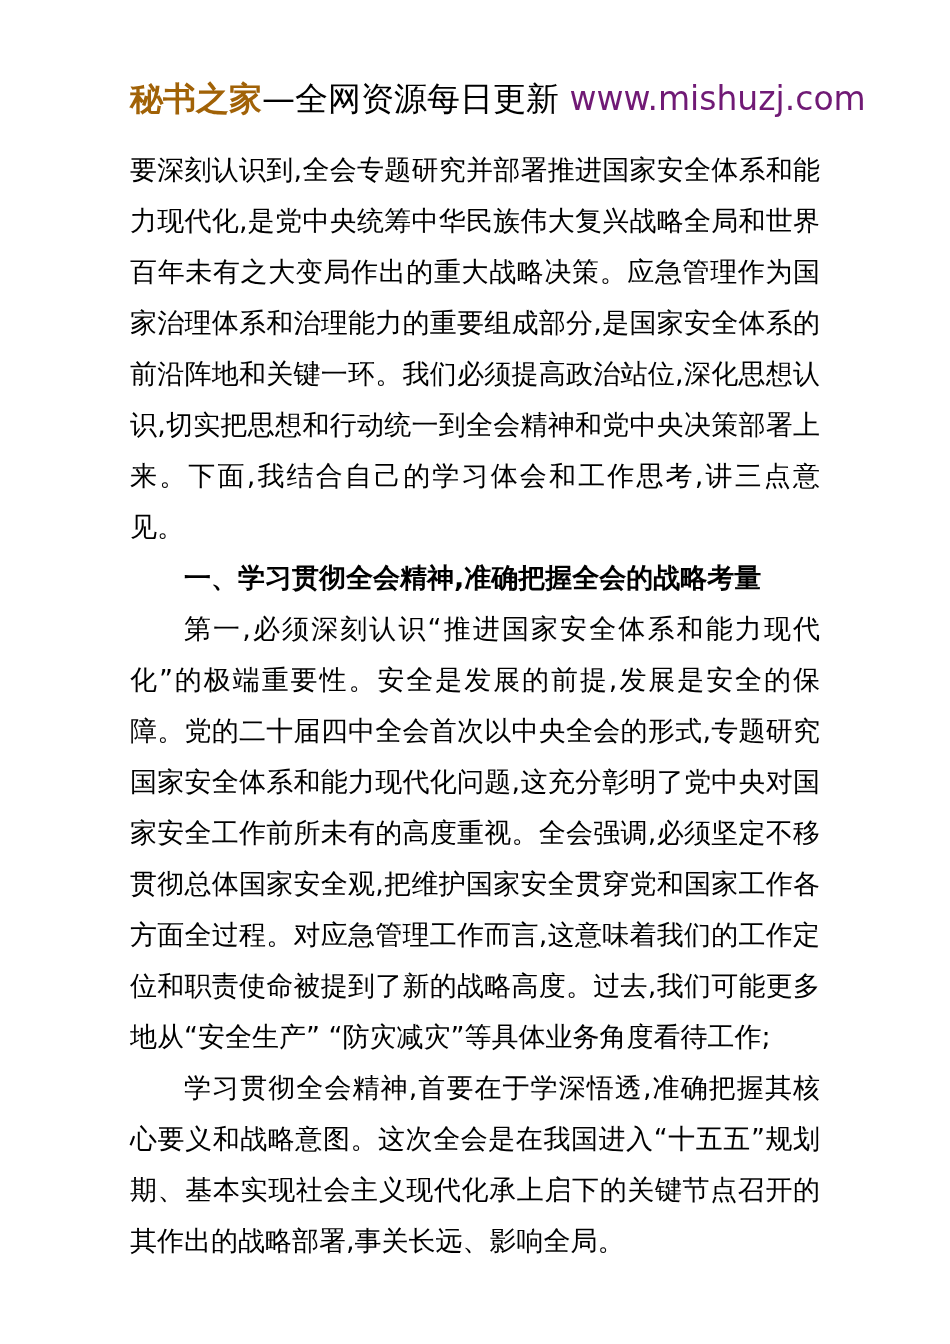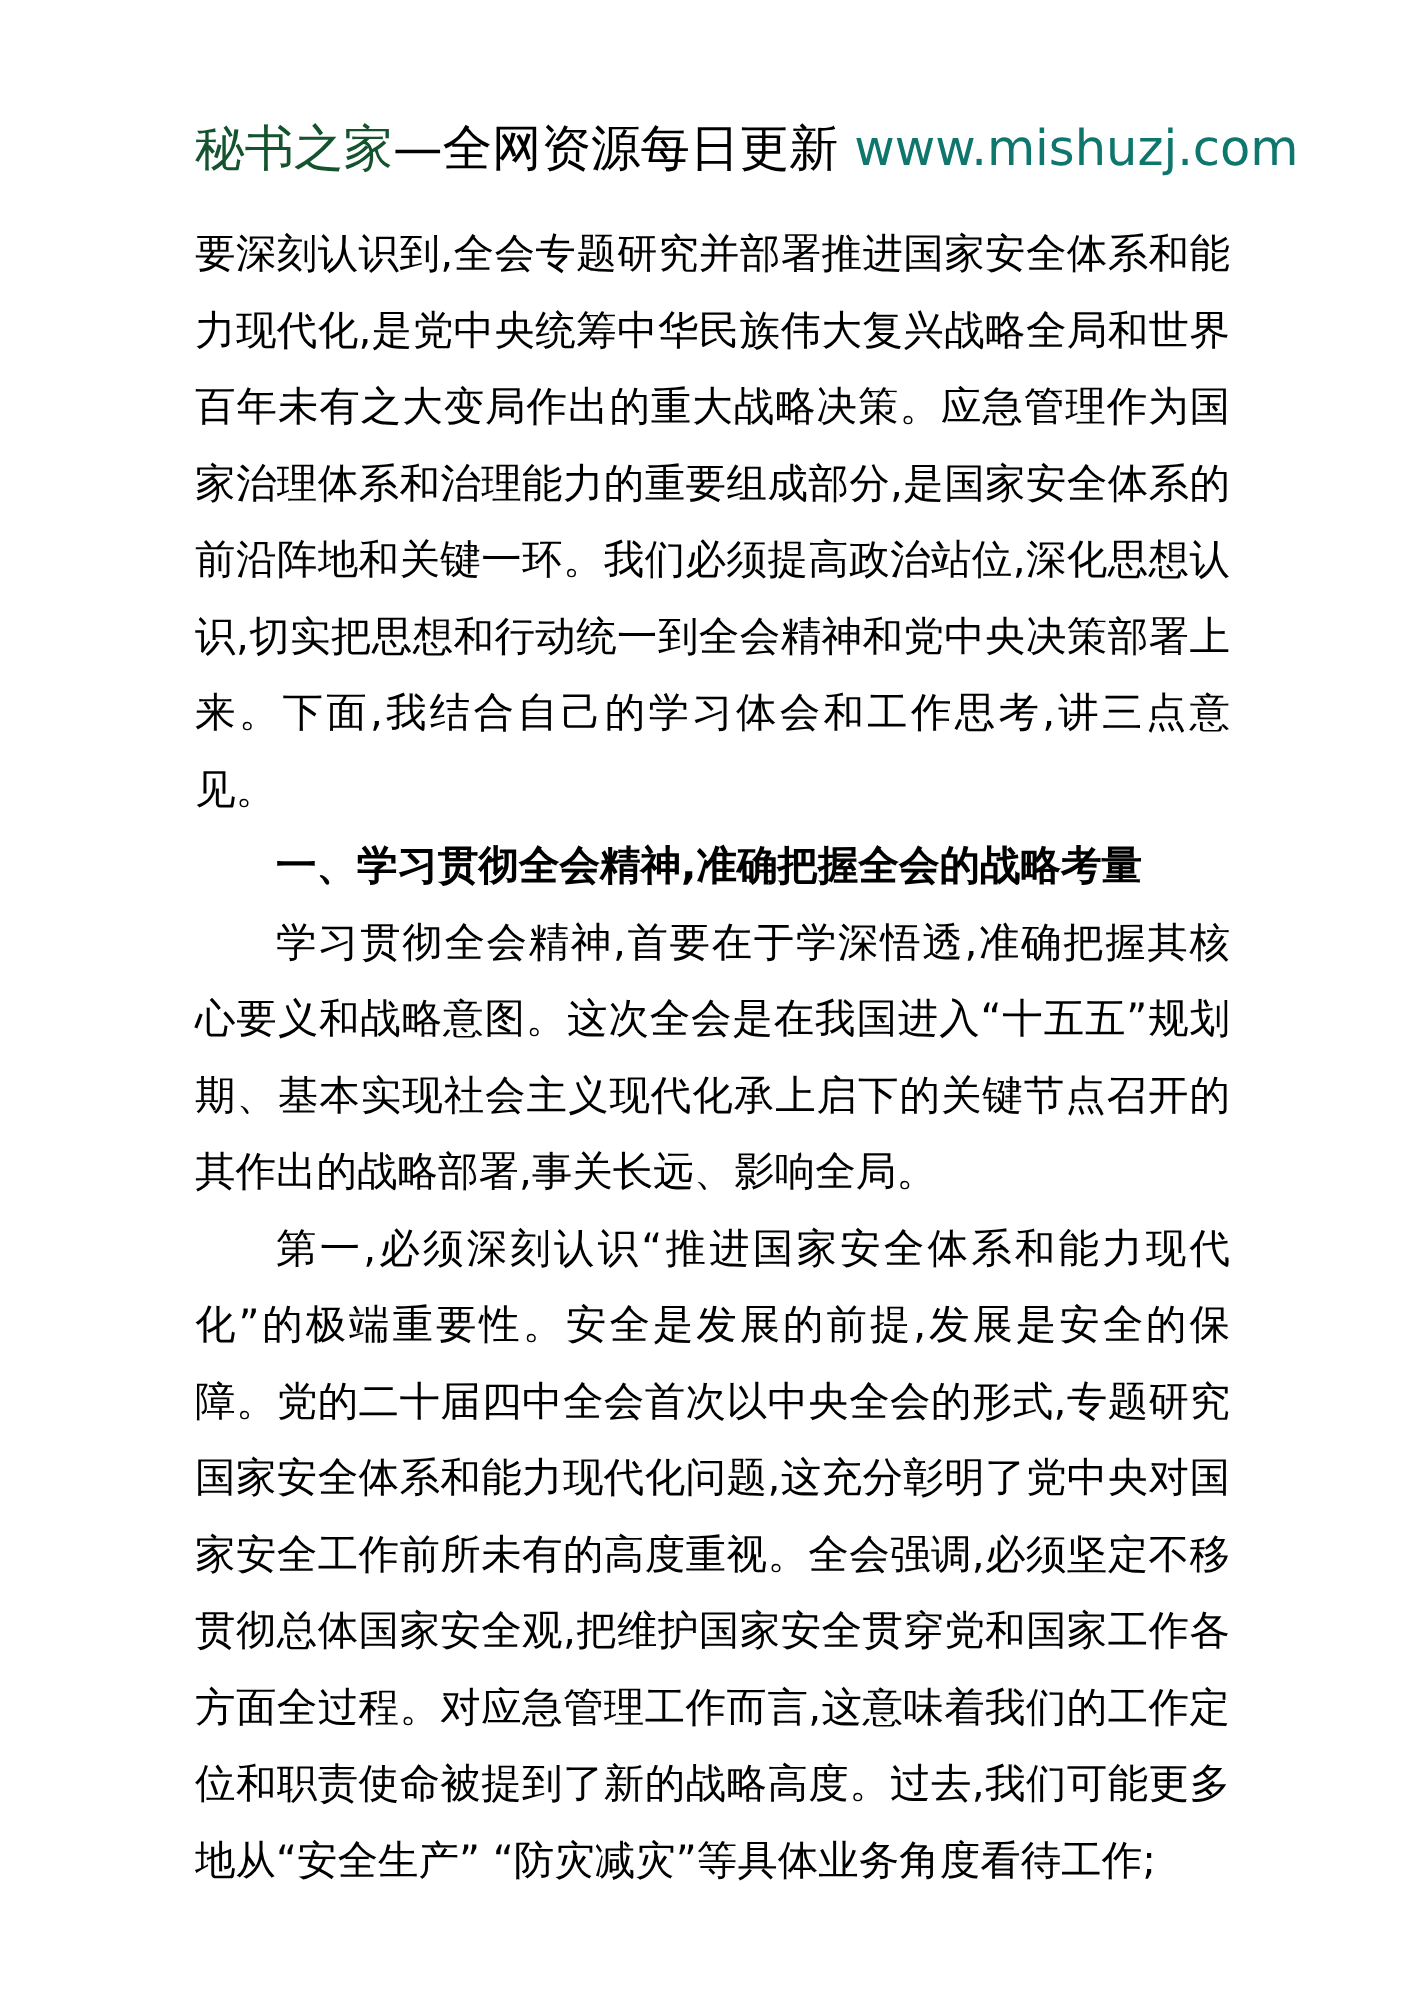--- a/index.html
+++ b/index.html
@@ -21,30 +21,30 @@
     padding: 0 130px;
   }
   .doc-header {
     padding-top: 76px;
     text-align: center;
     font-size: 33px;
     line-height: 46px;
     white-space: nowrap;
   }
   .brand {
-    color: #14532d;
-    font-weight: normal;
+    color: #a16207;
+    font-weight: bold;
   }
   .tagline {
     color: #000000;
     font-weight: normal;
     margin-top: 48px;
   }
   .site-url {
-    color: #0f766e;
+    color: #701a75;
     font-weight: normal;
     text-decoration: none;
   }
   .doc-body {
     margin-top: 22px;
     font-size: 27px;
     line-height: 51px;
     text-align: justify;
     text-justify: inter-ideograph;
   }
@@ -65,17 +65,17 @@
 
 <div class="page">
 
   <div class="doc-header">
     <span class="brand">秘书之家</span><span class="tagline">—全网资源每日更新 </span><span class="site-url">www.mishuzj.com</span>
   </div>
 
   <div class="doc-body">
     <p>要深刻认识到,全会专题研究并部署推进国家安全体系和能力现代化,是党中央统筹中华民族伟大复兴战略全局和世界百年未有之大变局作出的重大战略决策。应急管理作为国家治理体系和治理能力的重要组成部分,是国家安全体系的前沿阵地和关键一环。我们必须提高政治站位,深化思想认识,切实把思想和行动统一到全会精神和党中央决策部署上来。下面,我结合自己的学习体会和工作思考,讲三点意见。</p>
     <p class="heading">一、学习贯彻全会精神,准确把握全会的战略考量</p>
+    <p class="indent">第一,必须深刻认识“推进国家安全体系和能力现代化”的极端重要性。安全是发展的前提,发展是安全的保障。党的二十届四中全会首次以中央全会的形式,专题研究国家安全体系和能力现代化问题,这充分彰明了党中央对国家安全工作前所未有的高度重视。全会强调,必须坚定不移贯彻总体国家安全观,把维护国家安全贯穿党和国家工作各方面全过程。对应急管理工作而言,这意味着我们的工作定位和职责使命被提到了新的战略高度。过去,我们可能更多地从“安全生产” “防灾减灾”等具体业务角度看待工作;</p>
     <p class="indent">学习贯彻全会精神,首要在于学深悟透,准确把握其核心要义和战略意图。这次全会是在我国进入“十五五”规划期、基本实现社会主义现代化承上启下的关键节点召开的其作出的战略部署,事关长远、影响全局。</p>
-    <p class="indent">第一,必须深刻认识“推进国家安全体系和能力现代化”的极端重要性。安全是发展的前提,发展是安全的保障。党的二十届四中全会首次以中央全会的形式,专题研究国家安全体系和能力现代化问题,这充分彰明了党中央对国家安全工作前所未有的高度重视。全会强调,必须坚定不移贯彻总体国家安全观,把维护国家安全贯穿党和国家工作各方面全过程。对应急管理工作而言,这意味着我们的工作定位和职责使命被提到了新的战略高度。过去,我们可能更多地从“安全生产” “防灾减灾”等具体业务角度看待工作;</p>
   </div>
 
 </div>
 
 </body></html>

